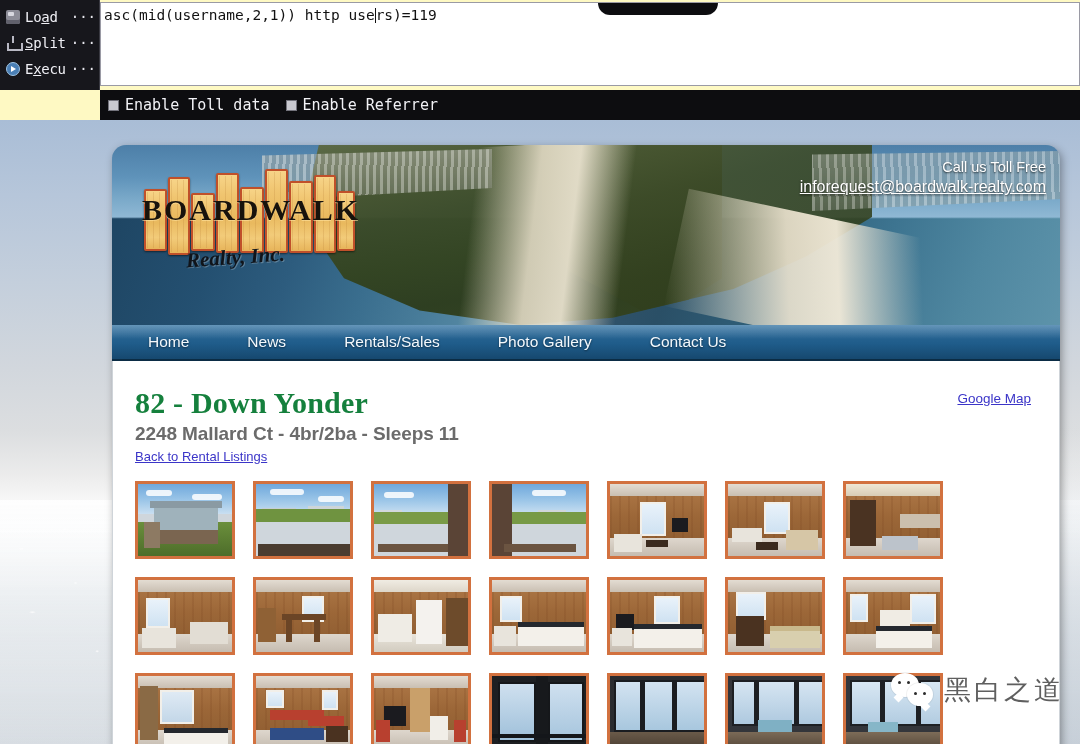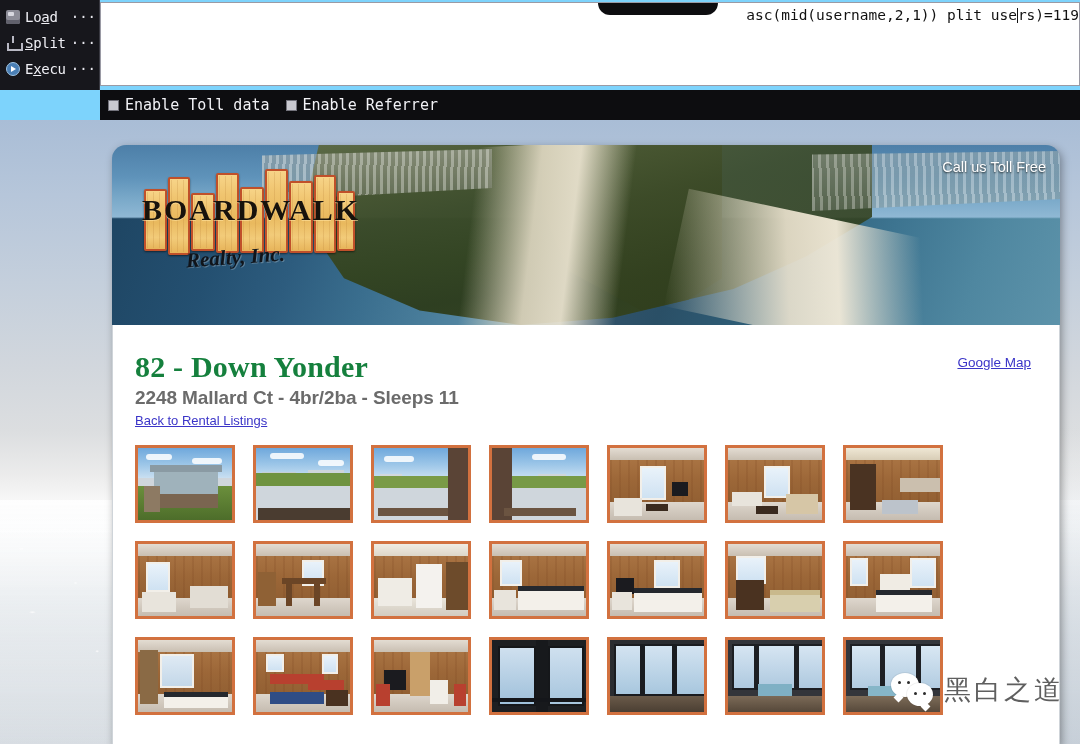--- a/index.html
+++ b/index.html
@@ -7,22 +7,21 @@
     width: 1080px; height: 744px;
     overflow: hidden;
     font-family: "Liberation Sans", sans-serif;
     background: #ffffff;
   }
   #root { position: relative; width: 1080px; height: 744px; overflow: hidden; }
 
   
   .tool-bar {
     position: absolute; left: 0; top: 0; width: 1080px; height: 120px;
-    background: #7dd3fc;
-    text-align: right;
+    background: #fef9c3;
   }
   .tool-left {
     position: absolute; left: 0; top: 0; width: 100px; height: 90px;
     background: #17171c;
     border-right: 1px solid #3a3a42;
     padding: 4px 0 0 4px;
   }
   .tool-btn {
     display: flex; align-items: center; gap: 5px;
     height: 26px; padding-left: 2px;
@@ -395,21 +394,21 @@
       </div>
       <div class="tool-btn">
         <span class="ic ic-exec"></span>
         <span class="lbl">E<u>x</u>ecu</span>
         <span class="dots">···</span>
       </div>
     </div>
 
     <div class="url-box">
       <div class="url-line">
-        <span>asc(mid(username,2,1)) plit use</span><span class="caret"></span><span>rs)=119</span>
+        <span>asc(mid(username,2,1)) http use</span><span class="caret"></span><span>rs)=119</span>
       </div>
       <div class="nub"></div>
     </div>
 
     <div class="chk-row">
       <div class="chk">
         <span class="bx"></span>
         <span>Enable Toll data</span>
       </div>
       <div class="chk">
@@ -444,23 +443,31 @@
             <div class="plank" style="left:147px;top:14px; width:24px; height:72px;"></div>
             <div class="plank" style="left:172px;top:8px;  width:22px; height:78px;"></div>
             <div class="plank" style="left:195px;top:24px; width:18px; height:60px;"></div>
           </div>
           <div class="logo-word">BOARDWALK</div>
           <div class="logo-sub">Realty, Inc.</div>
         </div>
 
         <div class="contact">
           <div class="c-toll">Call us Toll Free</div>
+          <span class="c-mail">inforequest@boardwalk-realty.com</span>
         </div>
       </div>
 
+      <div class="nav">
+        <a>Home</a>
+        <a>News</a>
+        <a>Rentals/Sales</a>
+        <a>Photo Gallery</a>
+        <a>Contact Us</a>
+      </div>
 
       <div class="body-wrap">
         <div class="title-row">
           <div class="h1">82 - Down Yonder</div>
           <div class="h2">2248 Mallard Ct - 4br/2ba - Sleeps 11</div>
           <span class="back-link">Back to Rental Listings</span>
           <span class="gmap-link">Google Map</span>
         </div>
 
         <div class="grid">

